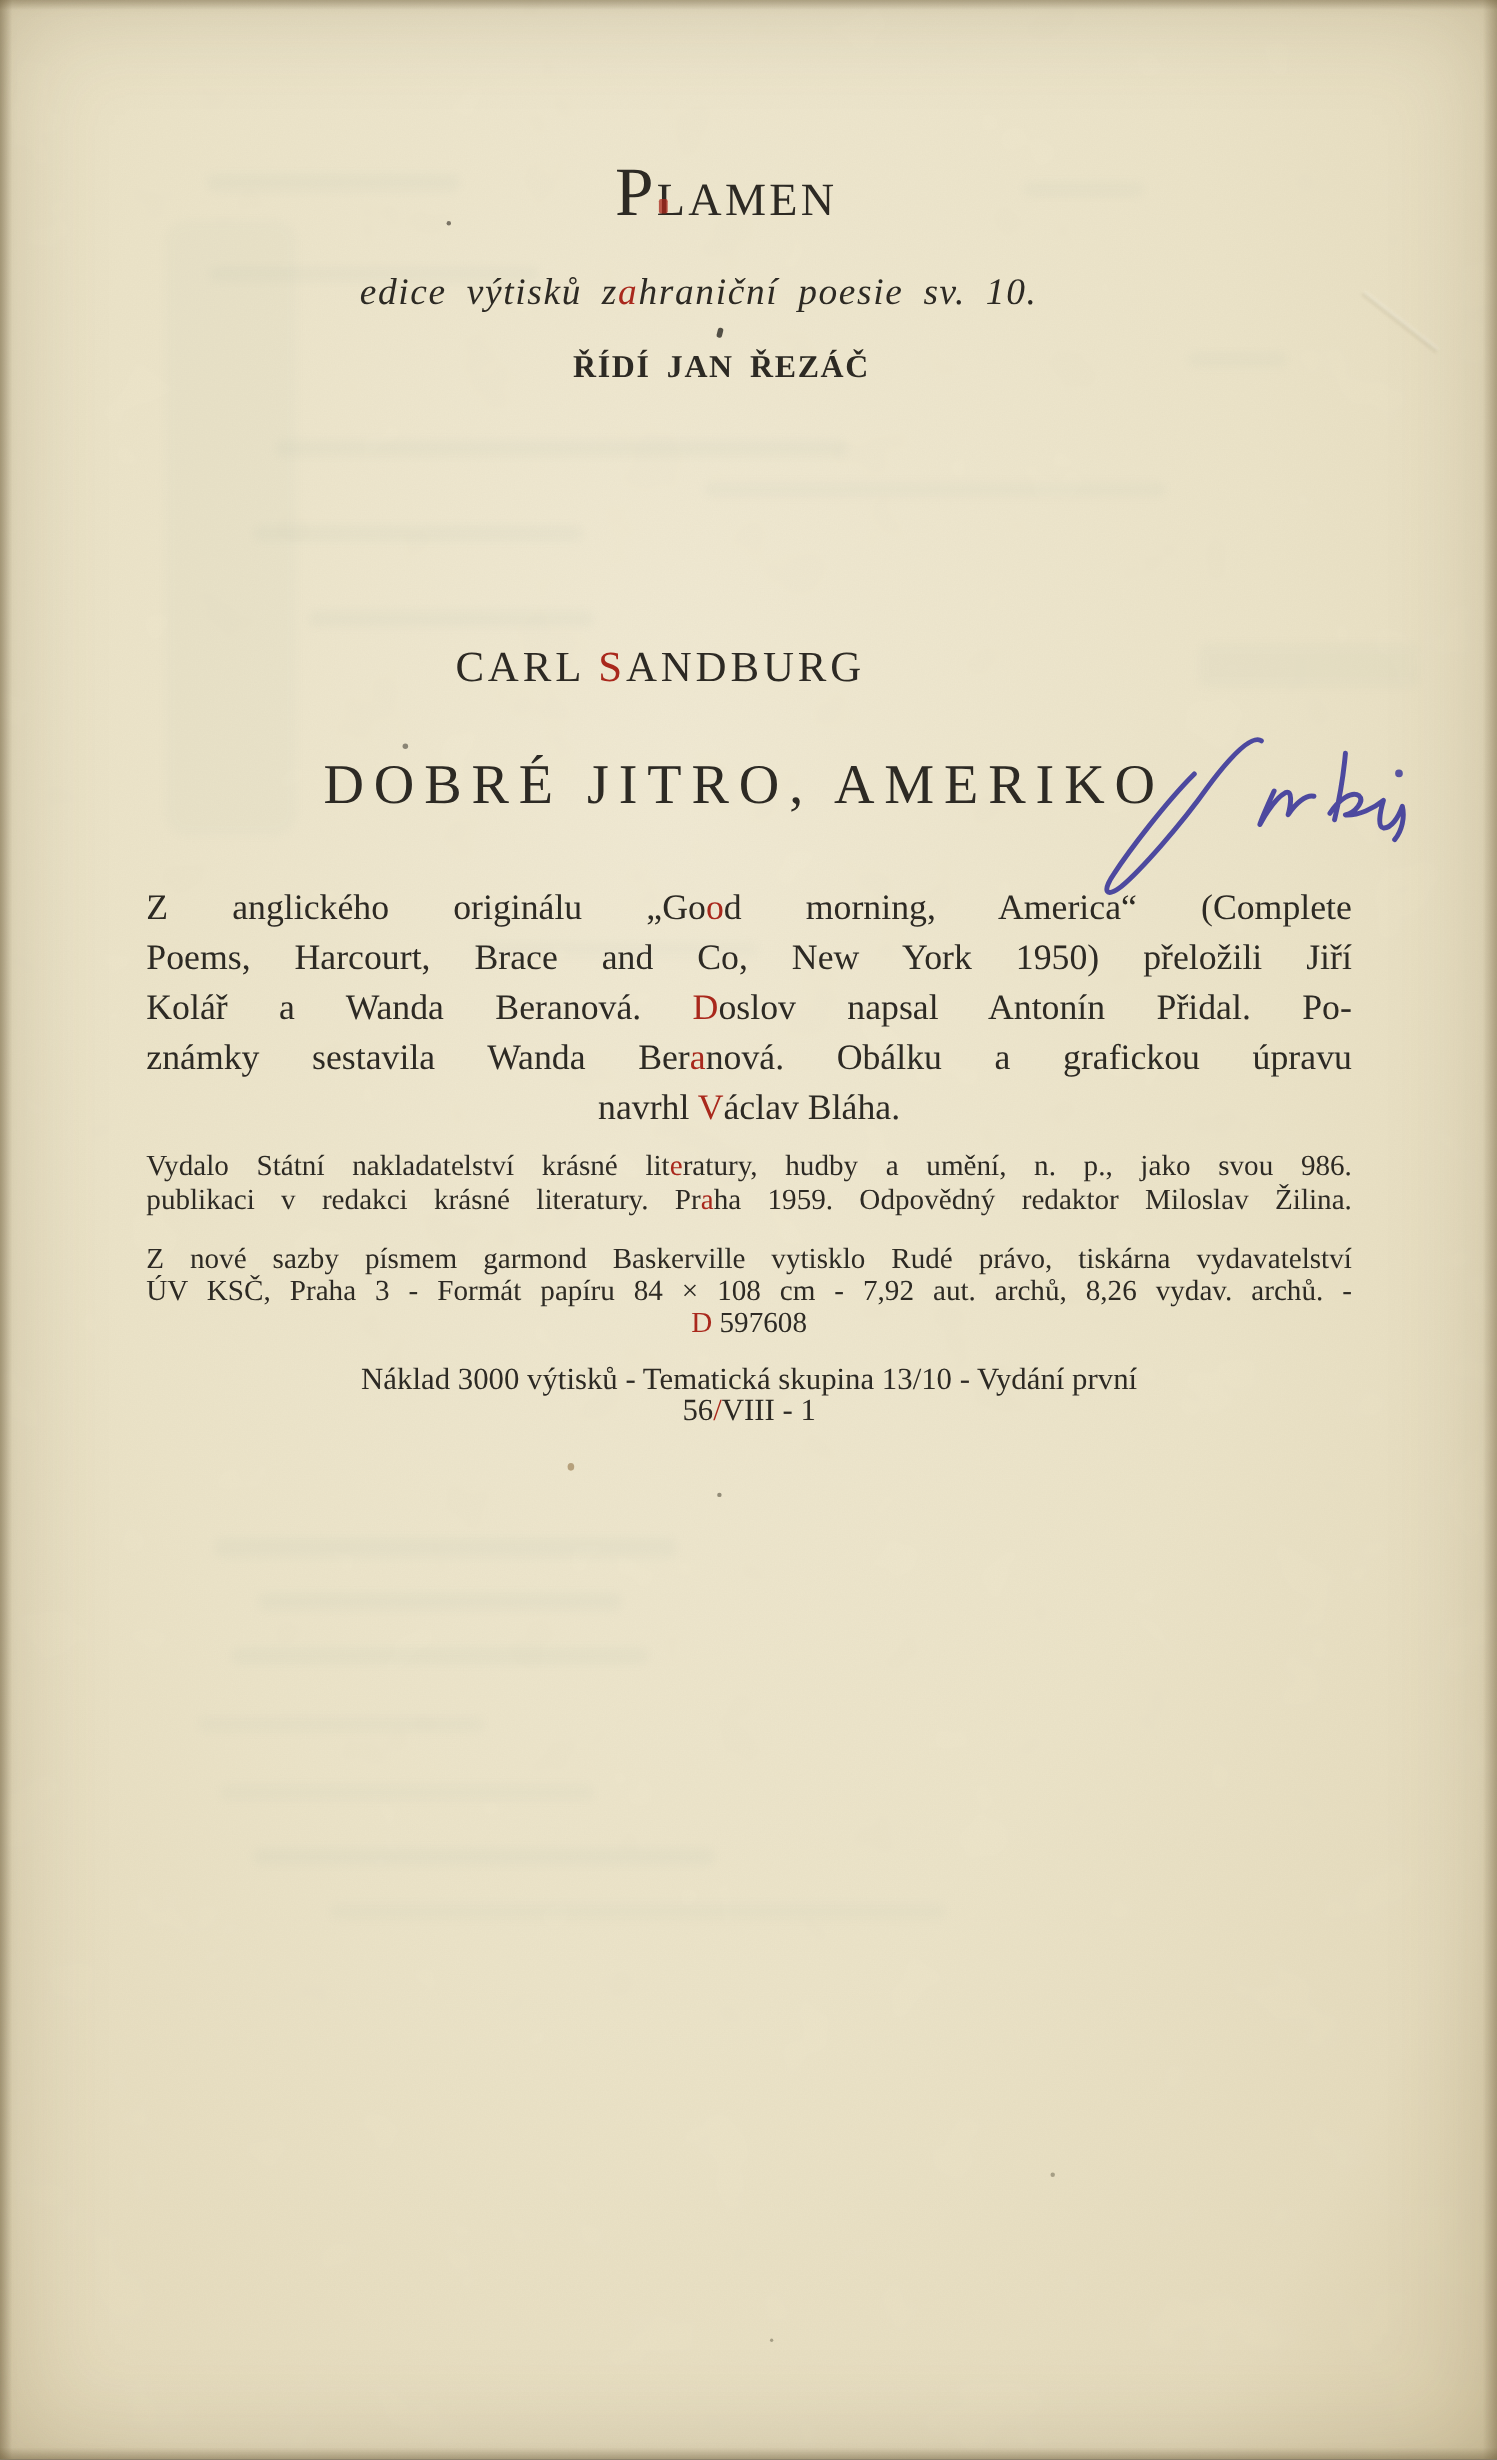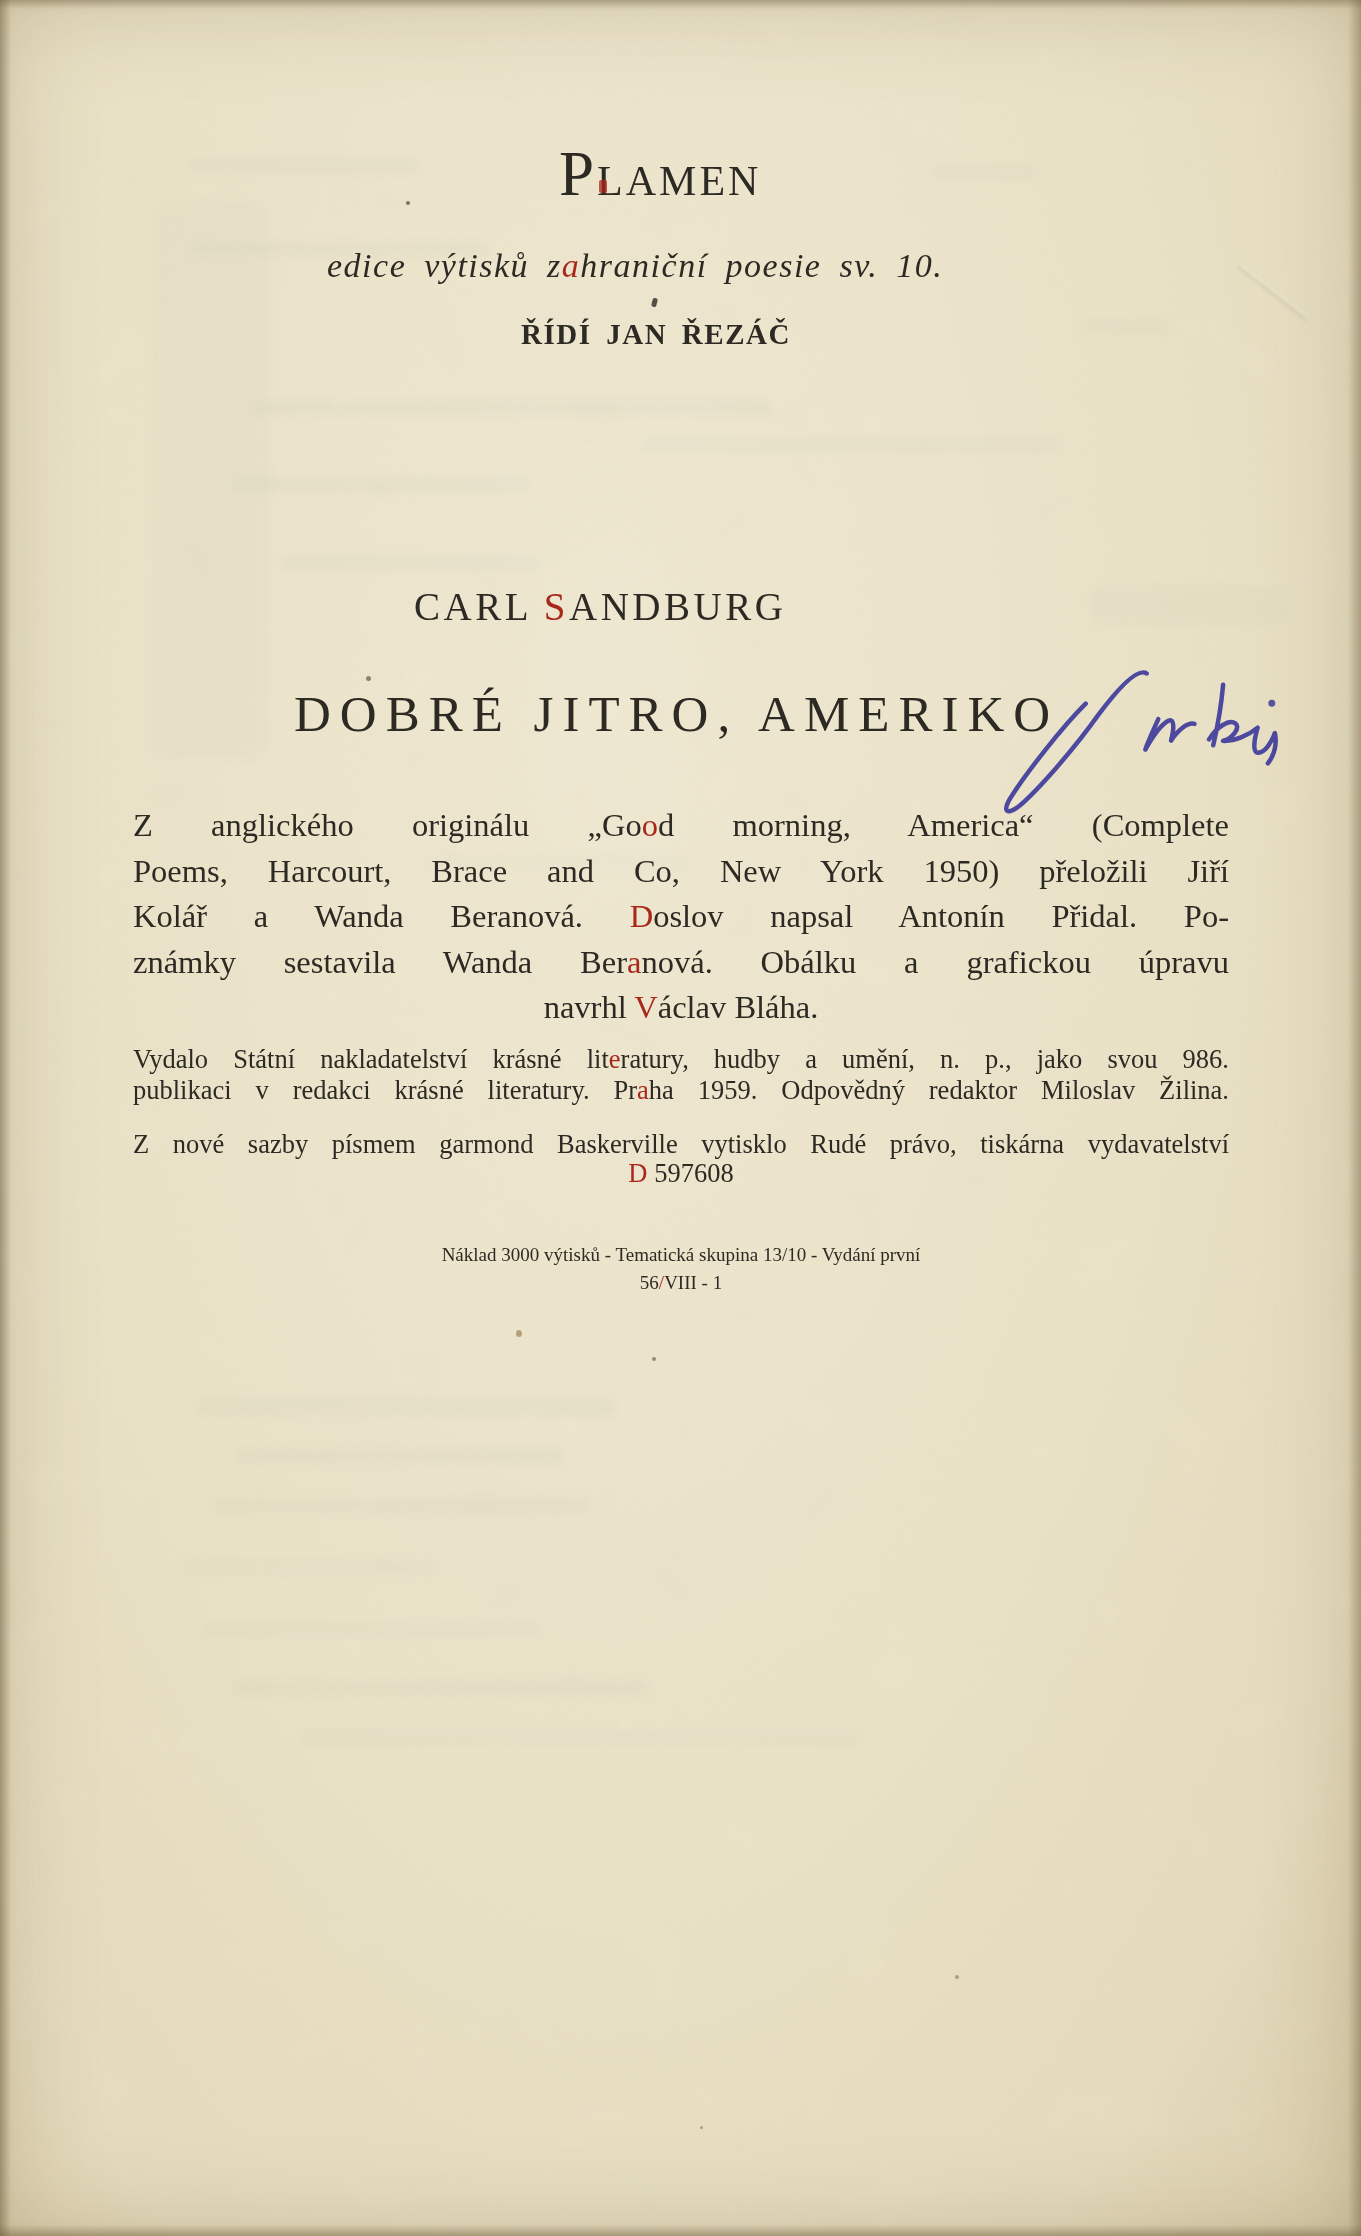--- a/index.html
+++ b/index.html
@@ -36,21 +36,21 @@
   .author{top:584px;left:414px;font-size:39px;letter-spacing:3.5px;white-space:nowrap;}
   .booktitle{top:685px;left:294px;font-size:51px;letter-spacing:9px;white-space:nowrap;}
   .credits{top:803px;left:133px;width:1096px;font-size:32.5px;}
   .credits .ln{line-height:45.5px;}
   .jl{text-align:justify;text-align-last:justify;}
   .cl{text-align:left;text-align-last:center;}
   .imprint1{top:1044px;left:133px;width:1096px;font-size:26.5px;}
   .imprint1 .ln{line-height:30.5px;}
   .imprint2{top:1130px;left:133px;width:1096px;font-size:26.5px;}
   .imprint2 .ln{line-height:29px;}
-  .edition{top:1241px;left:133px;width:1096px;font-size:19px;}
+  .edition{top:1241px;left:133px;width:1096px;font-size:28px;}
   .edition .ln{line-height:27.5px;text-align:center;}
   
   .sig{left:973px;top:660px;transform:rotate(-2deg);}
   .sig path{fill:none;stroke:var(--c-signature_ink,#3f3c9b);stroke-width:4.5;stroke-linecap:round;stroke-linejoin:round;opacity:.92;}
   .sig circle{fill:var(--c-signature_ink,#3f3c9b);opacity:.85;}
   .noise{position:absolute;left:0;top:0;}
 </style>
 </head>
 <body>
 
@@ -111,20 +111,21 @@
     <div class="ln cl"><span>navrhl </span><span class="rd">V</span><span>áclav Bláha.</span></div>
   </div>
 
   <div class="abs imprint1">
     <div class="ln jl"><span>Vydalo Státní nakladatelství krásné lit</span><span class="rd">e</span><span>ratury, hudby a umění, n. p., jako svou 986.</span></div>
     <div class="ln jl"><span>publikaci v redakci krásné literatury. Pr</span><span class="rd">a</span><span>ha 1959. Odpovědný redaktor Miloslav Žilina.</span></div>
   </div>
 
   <div class="abs imprint2">
     <div class="ln jl"><span>Z nové sazby písmem garmond Baskerville vytisklo Rudé právo, tiskárna vydavatelství</span></div>
+    <div class="ln jl"><span>ÚV KSČ, Praha 3 - Formát papíru 84 × 108 cm - 7,92 aut. archů, 8,26 vydav. archů. -</span></div>
     <div class="ln cl"><span class="rd">D</span><span> 597608</span></div>
   </div>
 
   <div class="abs edition">
     <div class="ln"><span>Náklad 3000 výtisků - Tematická skupina 13/10 - Vydání první</span></div>
     <div class="ln"><span>56</span><span class="rd">/</span><span>VIII - 1</span></div>
   </div>
 
   <div class="speck" style="left:406px;top:201px;width:4px;height:4px;background:#4a443a;opacity:.7;"></div>
   <div class="speck" style="left:366px;top:676px;width:5px;height:5px;background:#4a443a;opacity:.6;"></div>

